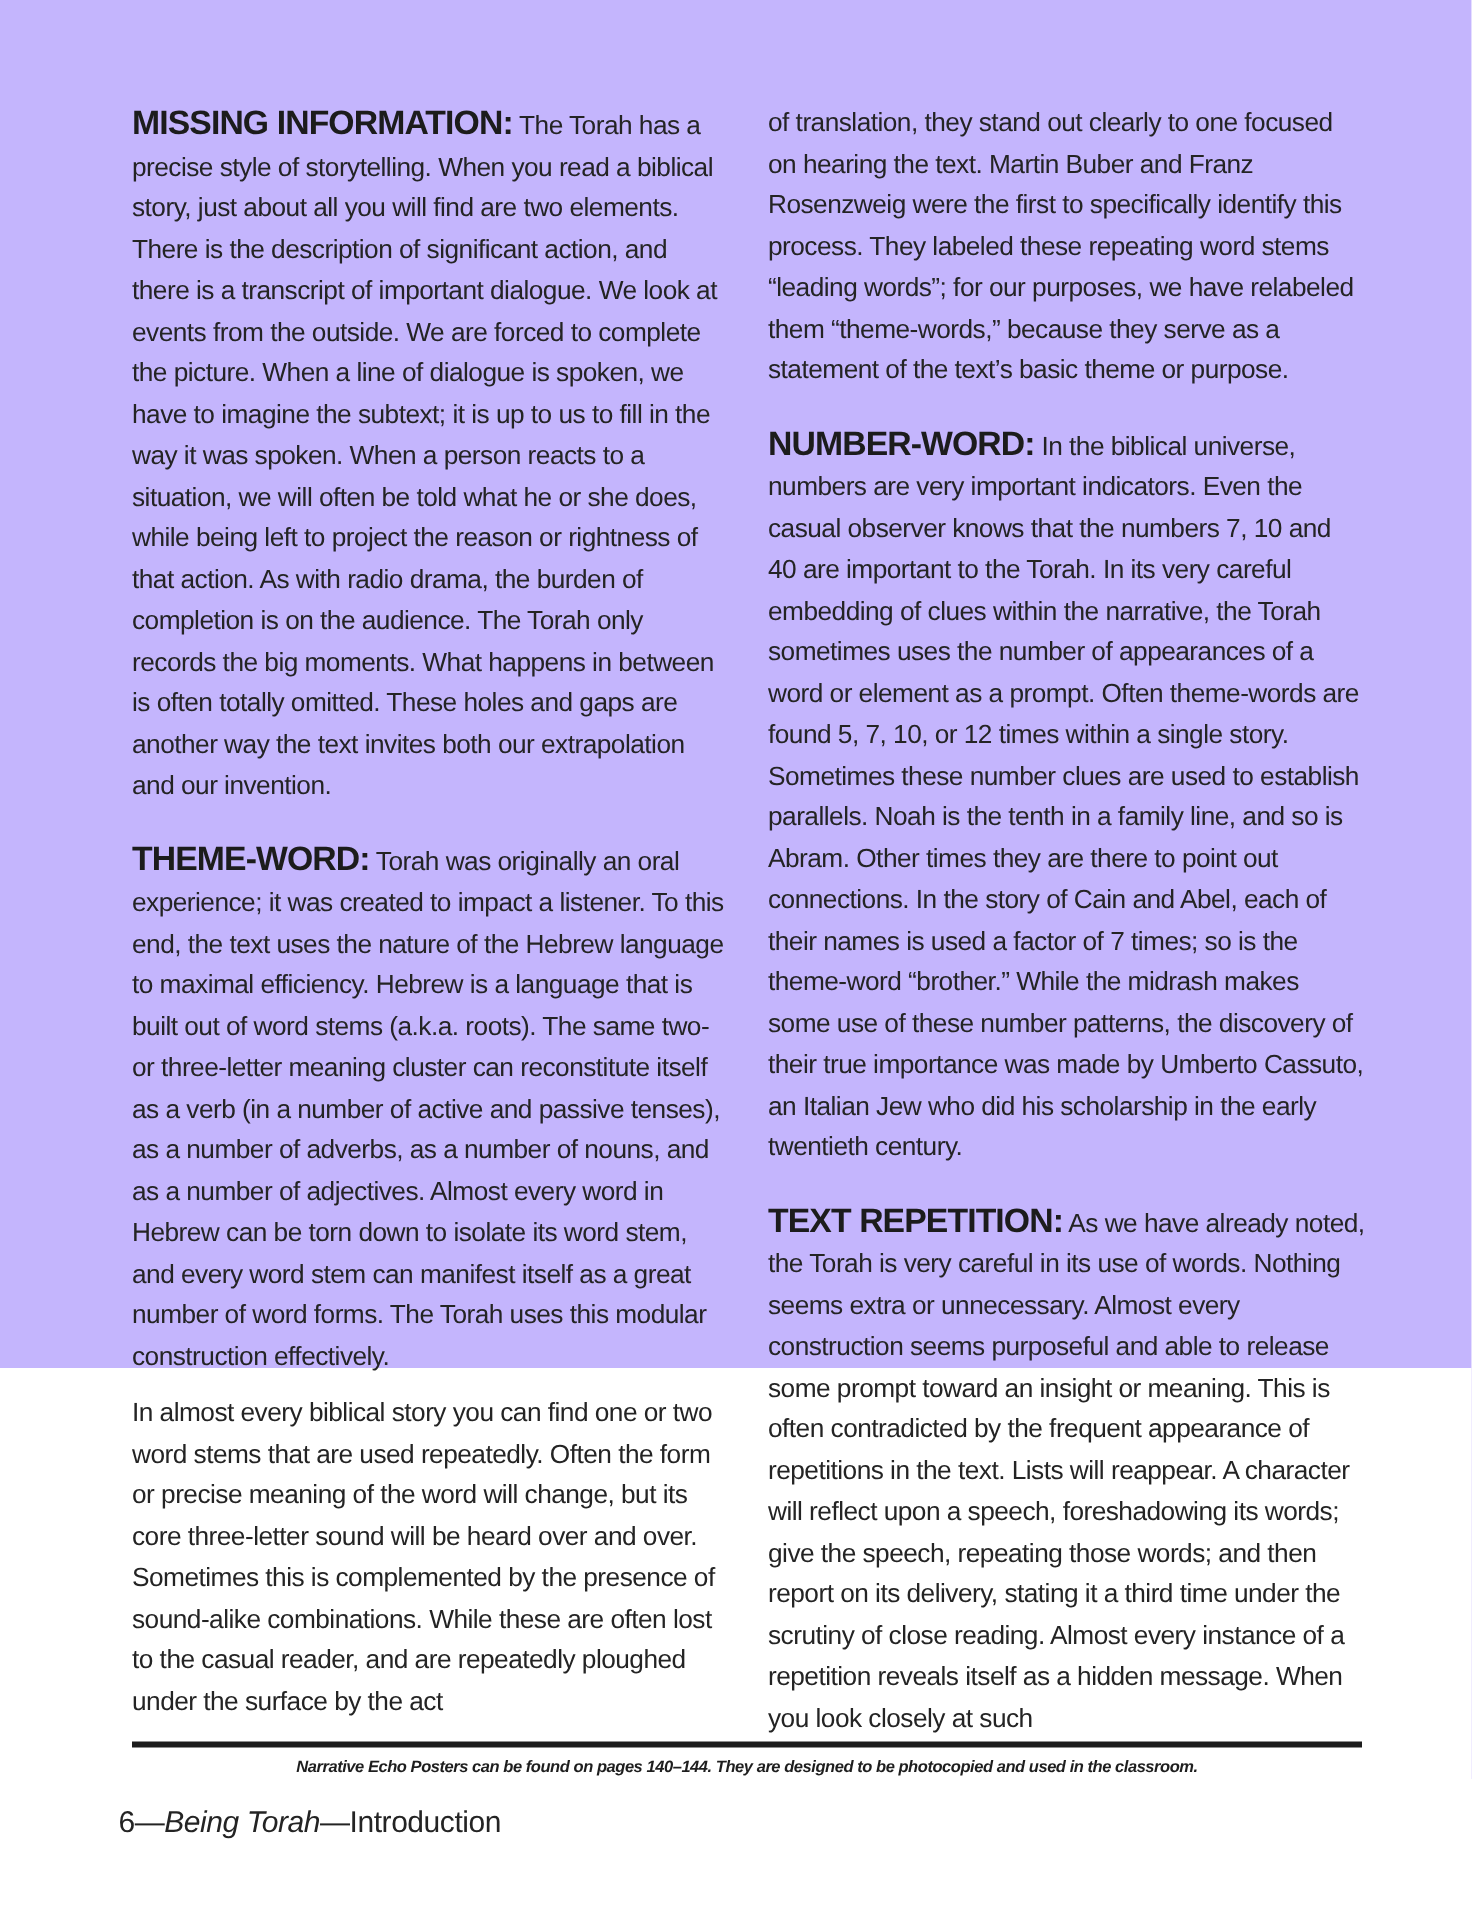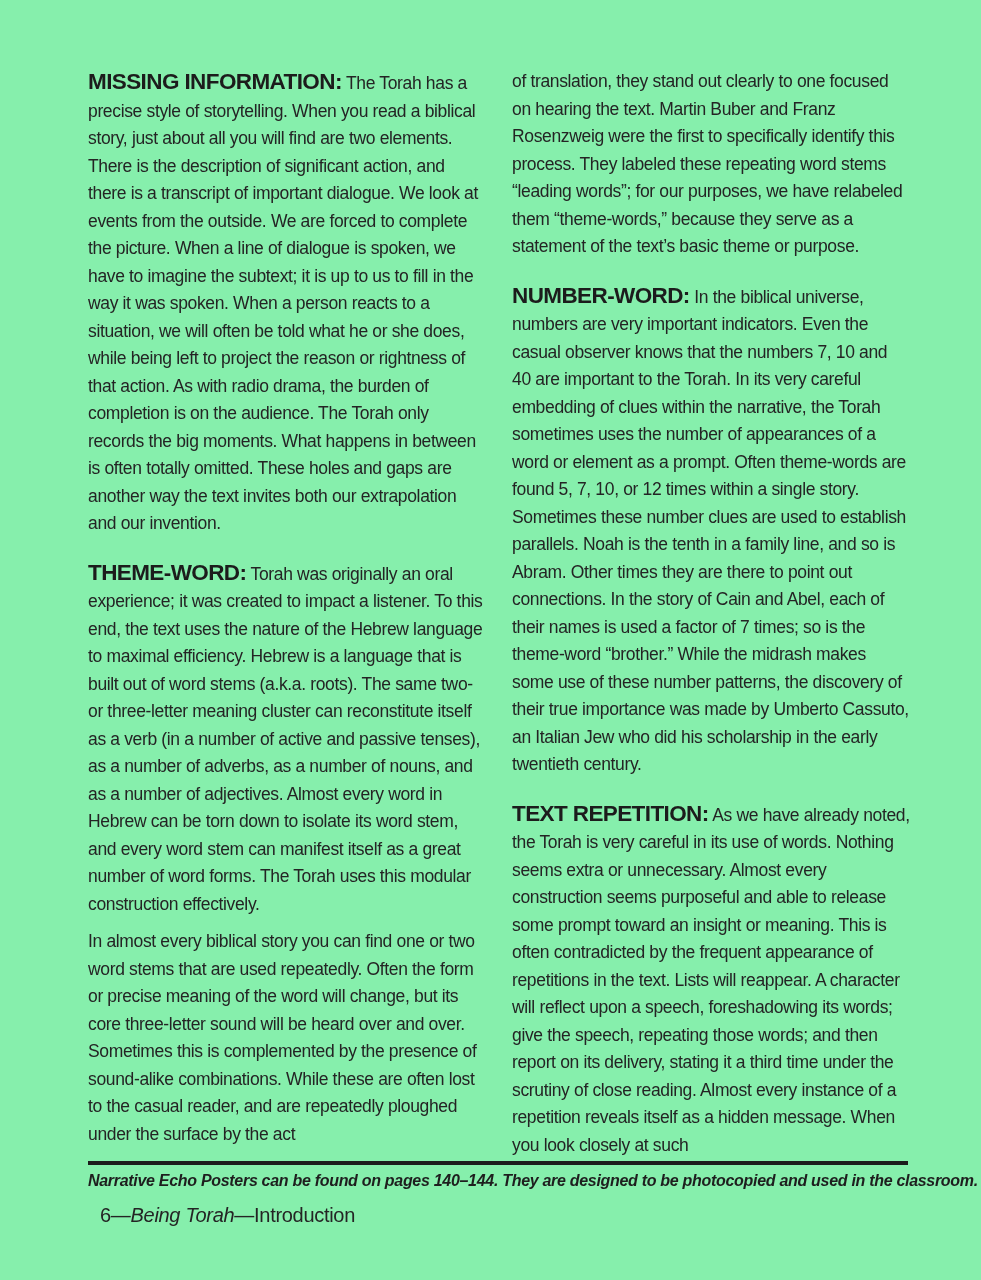--- a/index.html
+++ b/index.html
@@ -8,22 +8,22 @@
     background: #ffffff;
     width: 981px;
     height: 1280px;
     overflow: hidden;
     font-family: "Liberation Sans", sans-serif;
     color: #242424;
   }
   .page {
     position: relative;
     width: 981px;
-    height: 1280px;
-    background: #86efac;
+    height: 912px;
+    background: #c4b5fd;
   }
   .content {
     position: absolute;
     left: 88px;
     top: 68px;
     width: 822px;
     display: flex;
     gap: 27px;
   }
   .col {
@@ -58,28 +58,28 @@
     background: #1c1c1c;
   }
   .footnote {
     position: absolute;
     left: 88px;
     top: 1172px;
     width: 820px;
     text-align: center;
     font-style: italic;
     font-weight: 700;
-    font-size: 16px;
+    font-size: 11px;
     letter-spacing: -0.3px;
     white-space: nowrap;
     color: #1e1e1e;
   }
   .page-footer {
     position: absolute;
-    left: 100px;
+    left: 79px;
     top: 1204px;
     font-size: 20px;
     letter-spacing: -0.3px;
     color: #242424;
   }
   .page-footer .book-title {
     font-style: italic;
   }
 </style>
 </head>

